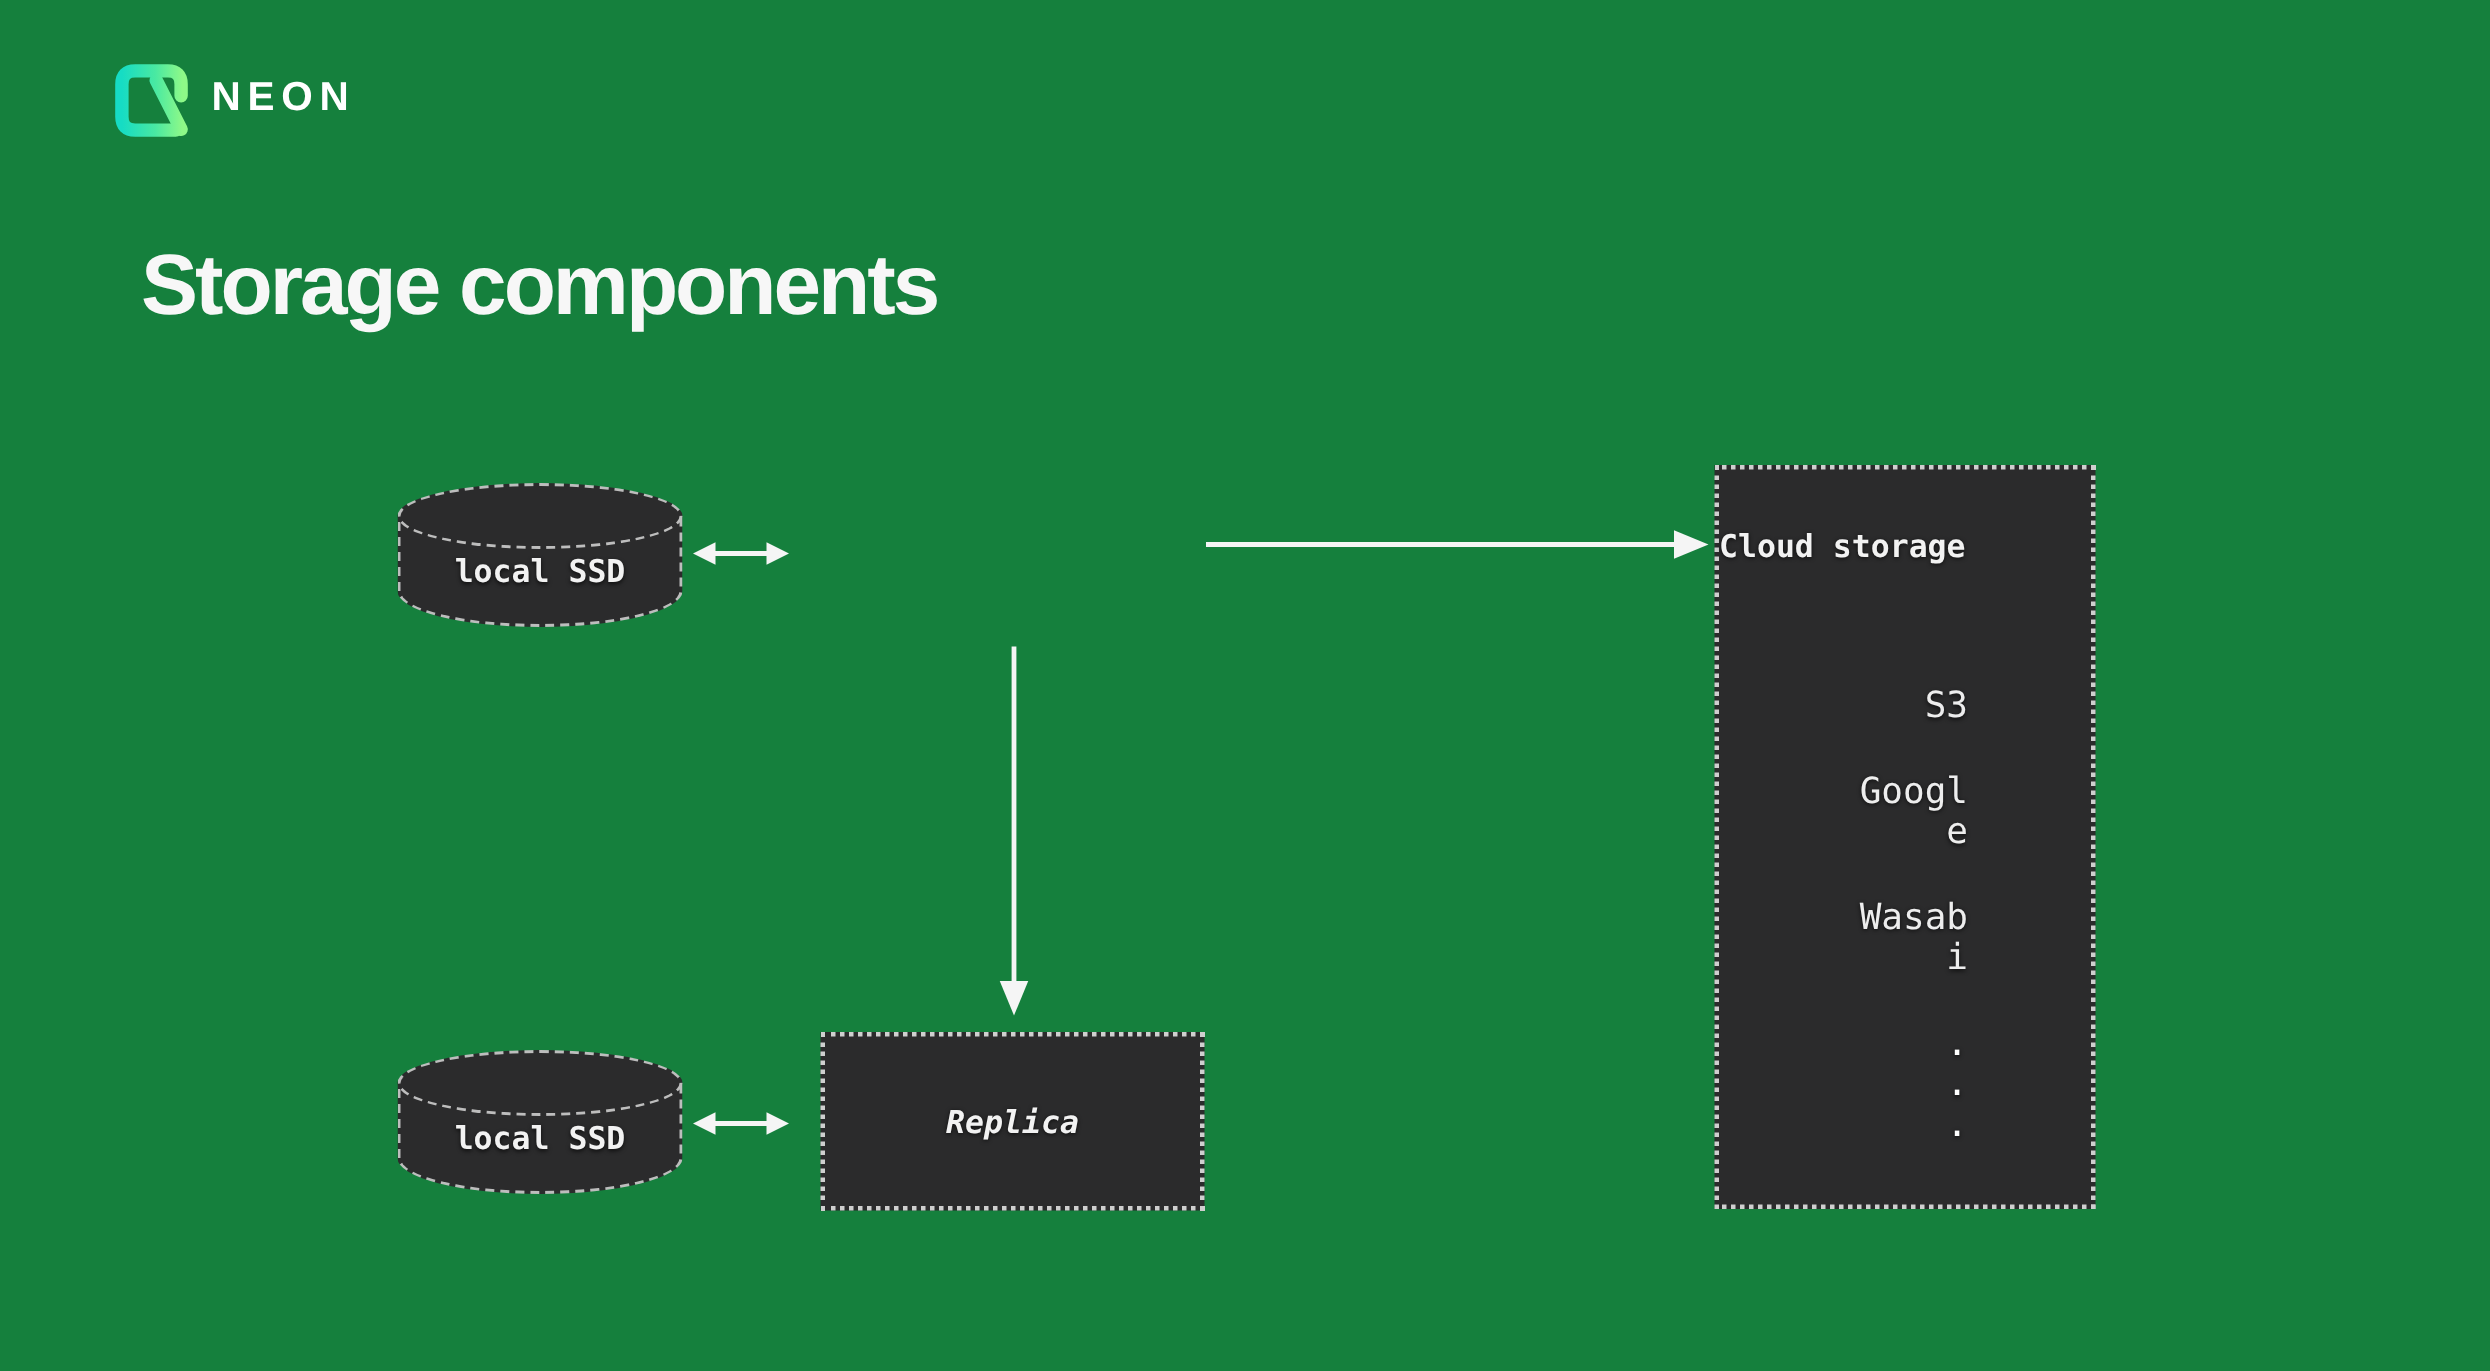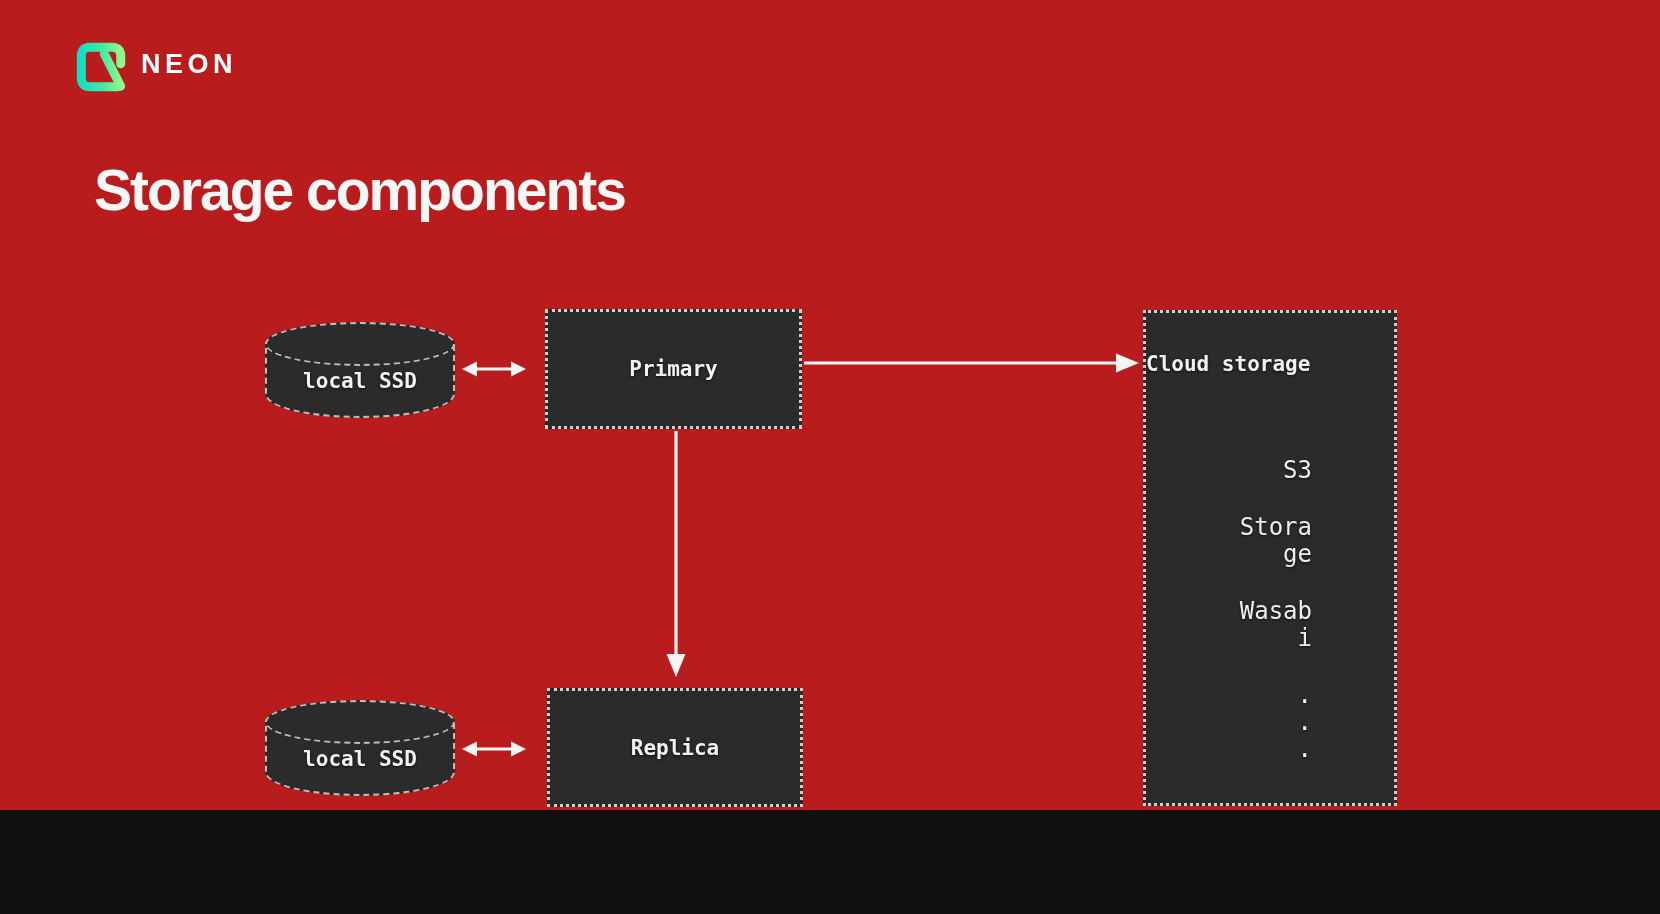--- a/index.html
+++ b/index.html
@@ -1,18 +1,18 @@
 <!DOCTYPE html>
 <html><head>
 <meta charset="utf-8">
 <style>
   html,body{margin:0;padding:0;background:#101011;}
   .stage{
-    position:relative;width:1660px;height:810px;overflow:hidden;
-    background:#b91c1c;
+    position:relative;width:1660px;height:914px;overflow:hidden;
+    background:#15803d;
     font-family:"Liberation Sans","DejaVu Sans",sans-serif;
   }
   
   .logo{position:absolute;left:74px;top:40px;width:54px;height:54px;}
   .brand{
     position:absolute;left:141px;top:49px;
     font-size:27px;font-weight:bold;letter-spacing:4.5px;color:#ffffff;
   }
   
   .page-title{
@@ -42,21 +42,21 @@
     border-radius:50%;box-sizing:border-box;
   }
   .cyl-label{
     position:absolute;left:0;right:0;top:21px;bottom:0;
     display:flex;align-items:center;justify-content:center;
   }
   
   .box-primary{left:545px;top:309px;width:257px;height:120px;
     display:flex;align-items:center;justify-content:center;}
   .box-replica{left:547px;top:688px;width:256px;height:119px;
-    display:flex;align-items:center;justify-content:center;}
+    display:flex;align-items:center;justify-content:center;font-style:italic;}
   
   .box-cloud{left:1143px;top:310px;width:254px;height:496px;}
   .cloud-title{margin-top:39px;}
   .cloud-items{
     position:absolute;top:144px;left:50%;transform:translateX(-50%);
     width:84px;text-align:right;
     font-size:24px;line-height:27px;color:#ededed;
     word-break:break-all;text-shadow:0 1px 3px rgba(0,0,0,.7);
   }
   .cloud-item{margin:0 0 30px 0;}
@@ -110,30 +110,27 @@
     <polygon points="462,749 477,741.5 477,756.5"></polygon>
     <polygon points="526,749 511,741.5 511,756.5"></polygon>
   </svg>
 
   <div class="cylinder" style="left:265px;top:322px;">
     <div class="cyl-body"></div>
     <div class="cyl-top"></div>
     <div class="cyl-label mono node-label">local SSD</div>
   </div>
 
-  <div class="dotted-box box-primary">
-    <span class="mono node-label">Primary</span>
-  </div>
 
 
   <div class="dotted-box box-cloud">
     <div class="cloud-title mono node-label">Cloud storage</div>
     <div class="cloud-items mono">
       <div class="cloud-item">S3</div>
-      <div class="cloud-item">Storage</div>
+      <div class="cloud-item">Google</div>
       <div class="cloud-item">Wasabi</div>
       <div class="cloud-dots">
         <div class="cloud-dot">.</div>
         <div class="cloud-dot">.</div>
         <div class="cloud-dot">.</div>
       </div>
     </div>
   </div>
 
   <div class="dotted-box box-replica">

